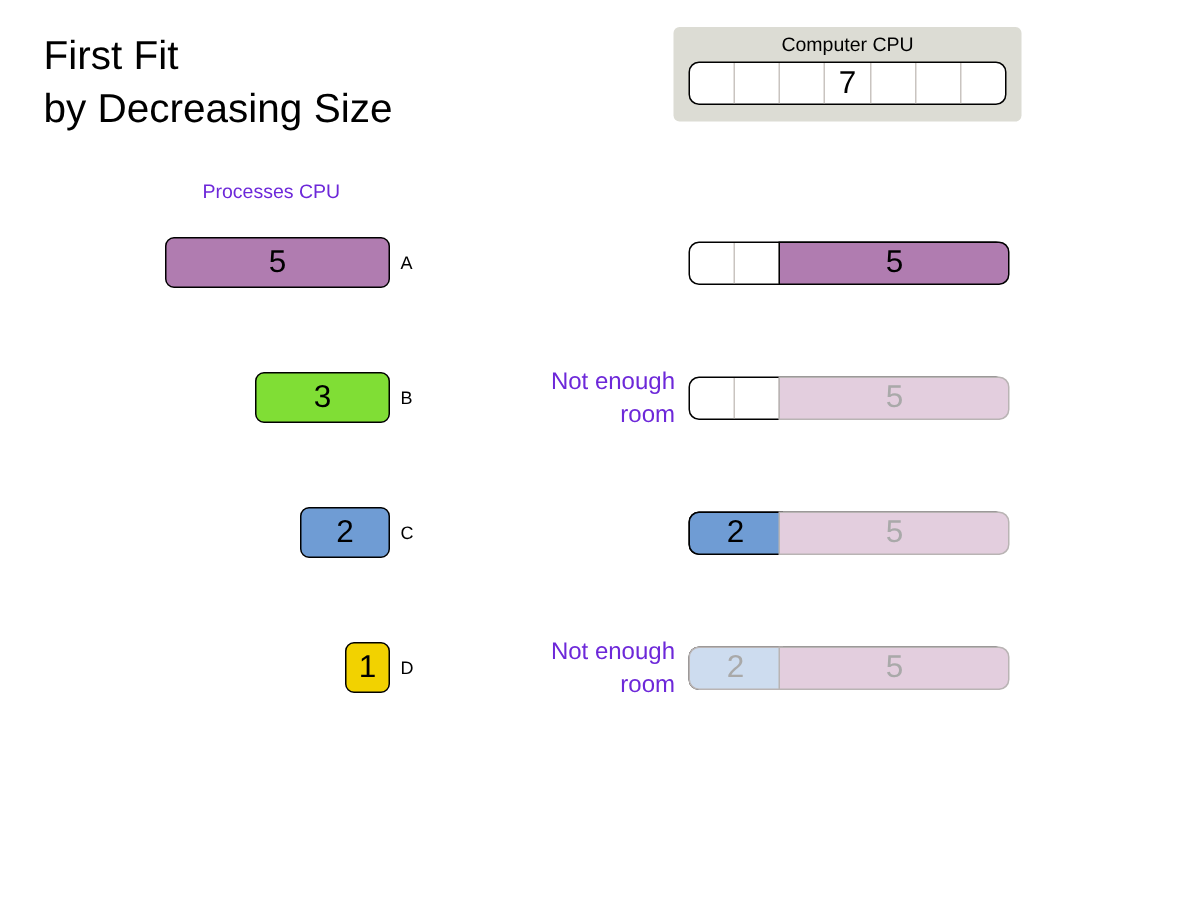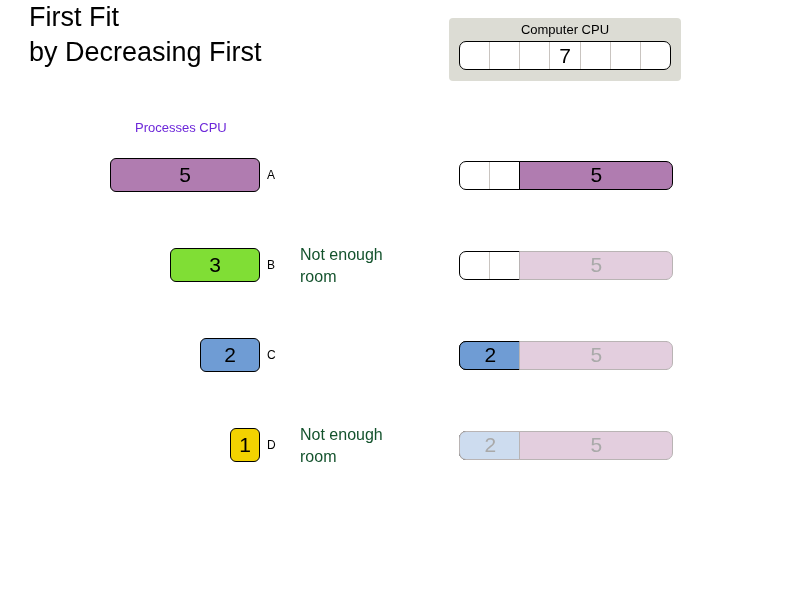--- a/index.html
+++ b/index.html
@@ -13,21 +13,21 @@
     font-family: "Liberation Sans", sans-serif;
     color: #000000;
     overflow: hidden;
     position: relative;
   }
 
   
   #title-block {
     position: absolute;
     left: 29px;
-    top: 0;
+    top: 20px;
     font-size: 27px;
     line-height: 35px;
     color: #000;
     white-space: nowrap;
   }
   #title-block .title-line { display: block; }
 
   
   #processes-header {
     position: absolute;
@@ -146,38 +146,38 @@
     margin-left: 7px;
     font-size: 12px;
     color: #000;
   }
 
   
   .not-enough {
     position: absolute;
     width: 150px;
     left: 300px;
-    text-align: left;
+    text-align: right;
     font-size: 16px;
     line-height: 22px;
-    color: #14532d;
+    color: #6d28d9;
   }
 
   .cpu-row-bar {
     position: absolute;
     left: 459px;
     top: 3px;
   }
 </style>
 </head>
 <body>
 
 <div id="title-block">
   <span class="title-line">First Fit</span>
-  <span class="title-line">by Decreasing First</span>
+  <span class="title-line">by Decreasing Size</span>
 </div>
 
 <div id="processes-header">Processes CPU</div>
 
 <div id="cpu-panel">
   <div id="cpu-panel-title">Computer CPU</div>
   <div id="cpu-panel-bar">
       <div class="cpu-bar">
         <div class="cpu-cells">
           <div class="cpu-cell"></div>

